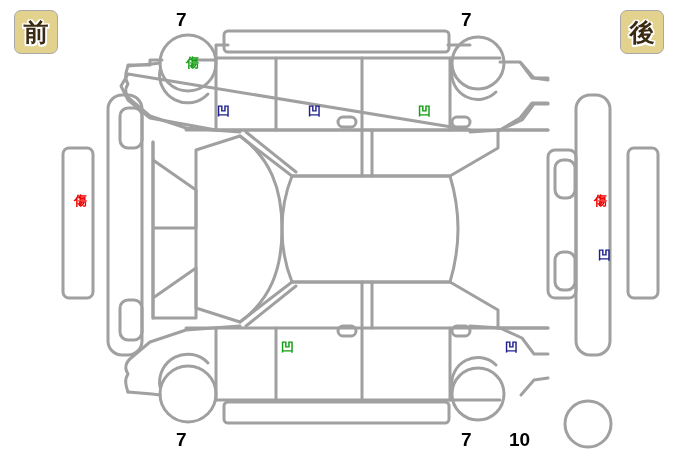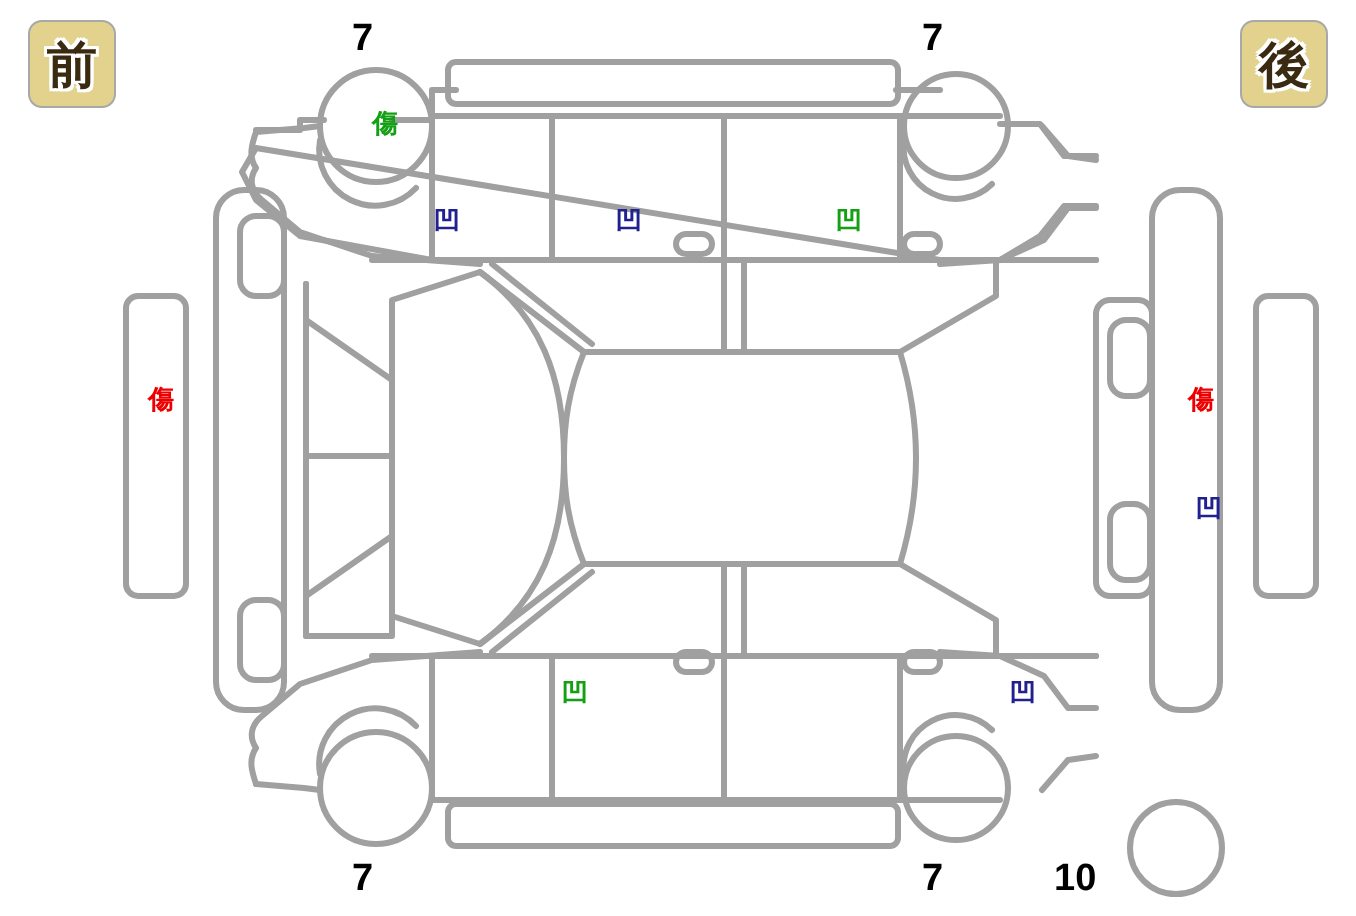--- a/index.html
+++ b/index.html
@@ -188,21 +188,21 @@
     <span>前</span>
   </div>
   <div class="dir-badge" id="badge-rear">
     <span>後</span>
   </div>
 
   <div class="grade-label" style="left:176px; top:10px;">7</div>
   <div class="grade-label" style="left:461px; top:10px;">7</div>
   <div class="grade-label" style="left:176px; top:430px;">7</div>
   <div class="grade-label" style="left:461px; top:430px;">7</div>
-  <div class="grade-label" style="left:527px; top:430px;">10</div>
+  <div class="grade-label" style="left:509px; top:430px;">10</div>
 
   <div class="mark mark-green" style="left:186px; top:56px;">傷</div>
   <div class="mark mark-red" style="left:74px; top:194px;">傷</div>
   <div class="mark mark-red" style="left:594px; top:194px;">傷</div>
   <div class="mark mark-blue" style="left:598px; top:249px;">凹</div>
   <div class="mark mark-blue" style="left:217px; top:105px;">凹</div>
   <div class="mark mark-blue" style="left:308px; top:105px;">凹</div>
   <div class="mark mark-green" style="left:418px; top:105px;">凹</div>
   <div class="mark mark-green" style="left:281px; top:341px;">凹</div>
   <div class="mark mark-blue" style="left:505px; top:341px;">凹</div>

